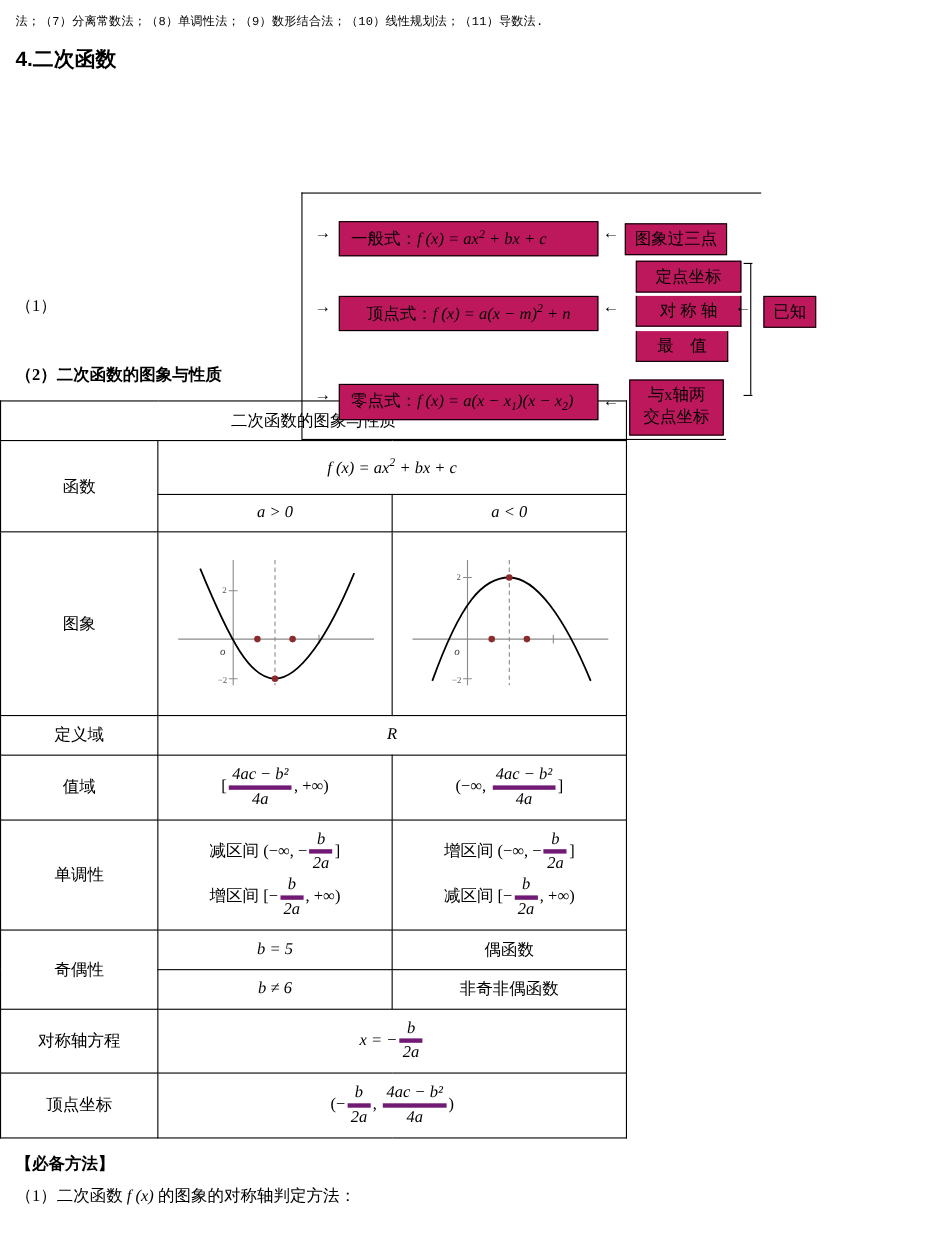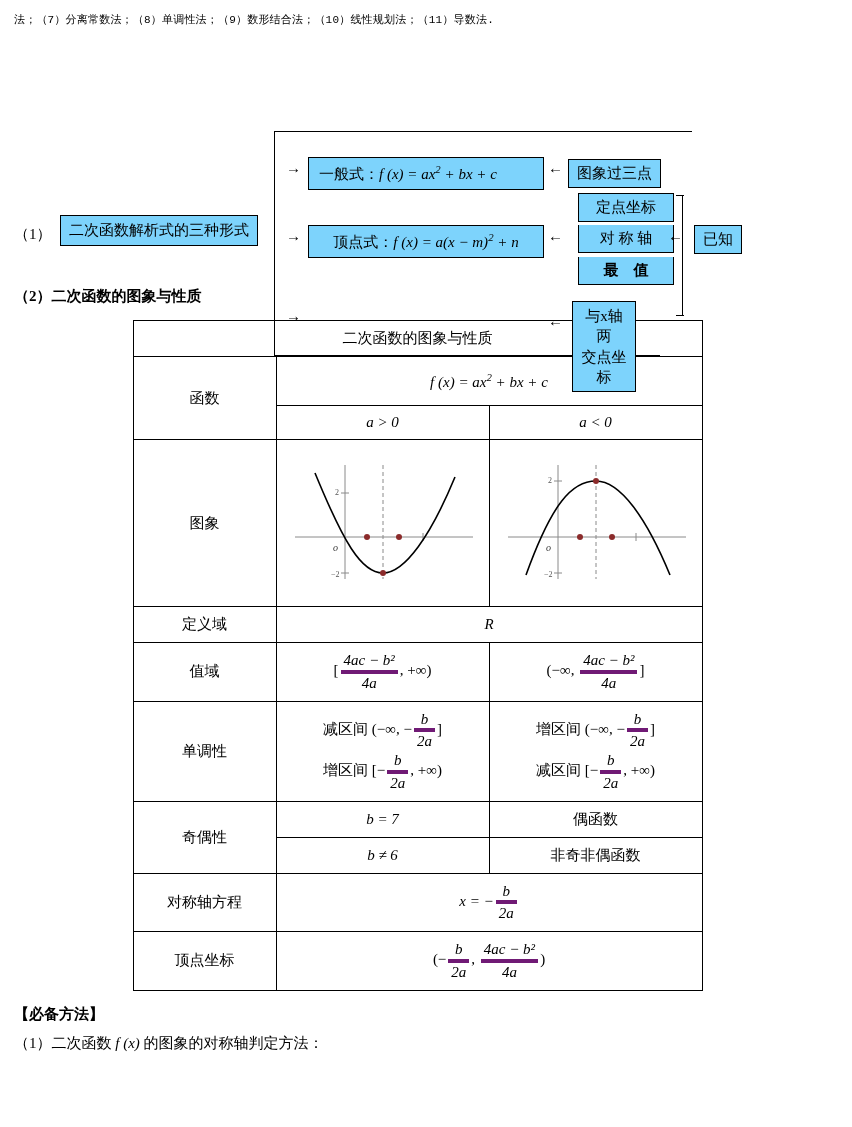--- a/index.html
+++ b/index.html
@@ -34,21 +34,21 @@
     height:240px;
     margin:6px 0 0 0;
   }
   .lab-1{
     position:absolute;
     left:14px; top:192px;
     font-size:15px;
   }
   .box{
     border:1px solid #000;
-    background:#7dd3fc;
+    background:#be185d;
     display:inline-block;
     text-align:center;
     font-size:15px;
     box-sizing:border-box;
   }
   .box-title{
     position:absolute;
     left:60px; top:182px;
     padding:5px 8px;
     font-size:15px;
@@ -63,22 +63,22 @@
   .fb2{left:308px; top:192px; width:236px;text-align:center;}
   .fb3{left:308px; top:272px; width:236px;}
   .r-box{
     position:absolute;
     padding:4px 8px;
     white-space:nowrap;
   }
   .rb1{left:568px; top:126px;}
   .rb2{left:578px; top:160px; width:96px;}
   .rb3{left:578px; top:192px; width:96px; border-top:none;}
-  .rb4{left:578px; top:224px; width:96px; border-top:none;font-weight:bold;}
-  .rb5{left:572px; top:268px; width:64px; line-height:1.35; padding:4px 6px;}
+  .rb4{left:578px; top:224px; width:84px; border-top:none;}
+  .rb5{left:572px; top:268px; width:86px; line-height:1.35; padding:4px 6px;}
   .rb6{left:694px; top:192px;}
   .arrow{
     position:absolute;
     font-size:15px;
     color:#000;
   }
   .vline{
     position:absolute;
     border-left:1px solid #000;
   }
@@ -93,21 +93,21 @@
   
   .caption-2{
     font-size:15px;
     padding:14px 14px 0 14px;
     font-weight:bold;
   }
   
   .tbl-wrap{
     padding:14px 17px 0 0;
     display:flex;
-    justify-content:center;
+    justify-content:flex-start;
   }
   table.main{
     border-collapse:collapse;
     width:570px;
     font-size:15px;
     background:#fff;
   }
   table.main td{
     border:1px solid #000;
     text-align:center;
@@ -149,43 +149,46 @@
   }
   .sm-wrap{line-height:2.0;}
 </style>
 </head>
 <body>
 
 <div class="page">
 
   <div class="top-line">法；（7）分离常数法；（8）单调性法；（9）数形结合法；（10）线性规划法；（11）导数法.</div>
 
+  <div class="section-title">4.二次函数</div>
 
   <div class="diagram">
 
     <span class="lab-1">（1）</span>
 
-    <span class="box box-title">二次函数解析式的三种形式</span>
 
     <div class="vline" style="left:274px; top:98px; height:224px;"></div>
     <div class="hline" style="left:274px; top:98px; width:418px;"></div>
     <div class="hline" style="left:274px; top:322px; width:386px;"></div>
 
     <span class="arrow" style="left:286px; top:127px;">→</span>
     <span class="arrow" style="left:286px; top:195px;">→</span>
     <span class="arrow" style="left:286px; top:275px;">→</span>
 
     <span class="box f-box fb1">
       <span>一般式：</span><span class="m">f (x) = ax</span><span class="up">2</span><span class="m"> + bx + c</span>
     </span>
 
     <span class="box f-box fb2">
       <span>顶点式：</span><span class="m">f (x) = a(x − m)</span><span class="up">2</span><span class="m"> + n</span>
     </span>
 
+    <span class="box f-box fb3">
+      <span>零点式：</span><span class="m">f (x) = a(x − x</span><span class="sub">1</span><span class="m">)(x − x</span><span class="sub">2</span><span class="m">)</span>
+    </span>
 
     <span class="arrow" style="left:548px; top:127px;">←</span>
     <span class="arrow" style="left:548px; top:195px;">←</span>
     <span class="arrow" style="left:548px; top:280px;">←</span>
 
     <span class="box r-box rb1">图象过三点</span>
     <span class="box r-box rb2">定点坐标</span>
     <span class="box r-box rb3">对 称 轴</span>
     <span class="box r-box rb4">最　值</span>
     <span class="box r-box rb5" style="white-space:pre-line;">与x轴两
@@ -281,21 +284,21 @@
           <div class="sm-wrap">
             <span>增区间 (−∞, −</span><span class="frac"><span class="num m">b</span><span class="den m">2a</span></span><span>]</span>
           </div>
           <div class="sm-wrap">
             <span>减区间 [−</span><span class="frac"><span class="num m">b</span><span class="den m">2a</span></span><span>, +∞)</span>
           </div>
         </td>
       </tr>
       <tr>
         <td rowspan="2" style="width:80px;">奇偶性</td>
-        <td class="m" style="width:66px;">b = 7</td>
+        <td class="m" style="width:66px;">b = 5</td>
         <td>偶函数</td>
       </tr>
       <tr>
         <td class="m">b ≠ 6</td>
         <td>非奇非偶函数</td>
       </tr>
       <tr>
         <td class="col-lab">对称轴方程</td>
         <td colspan="2">
           <span class="m">x = −</span><span class="frac"><span class="num m">b</span><span class="den m">2a</span></span>

